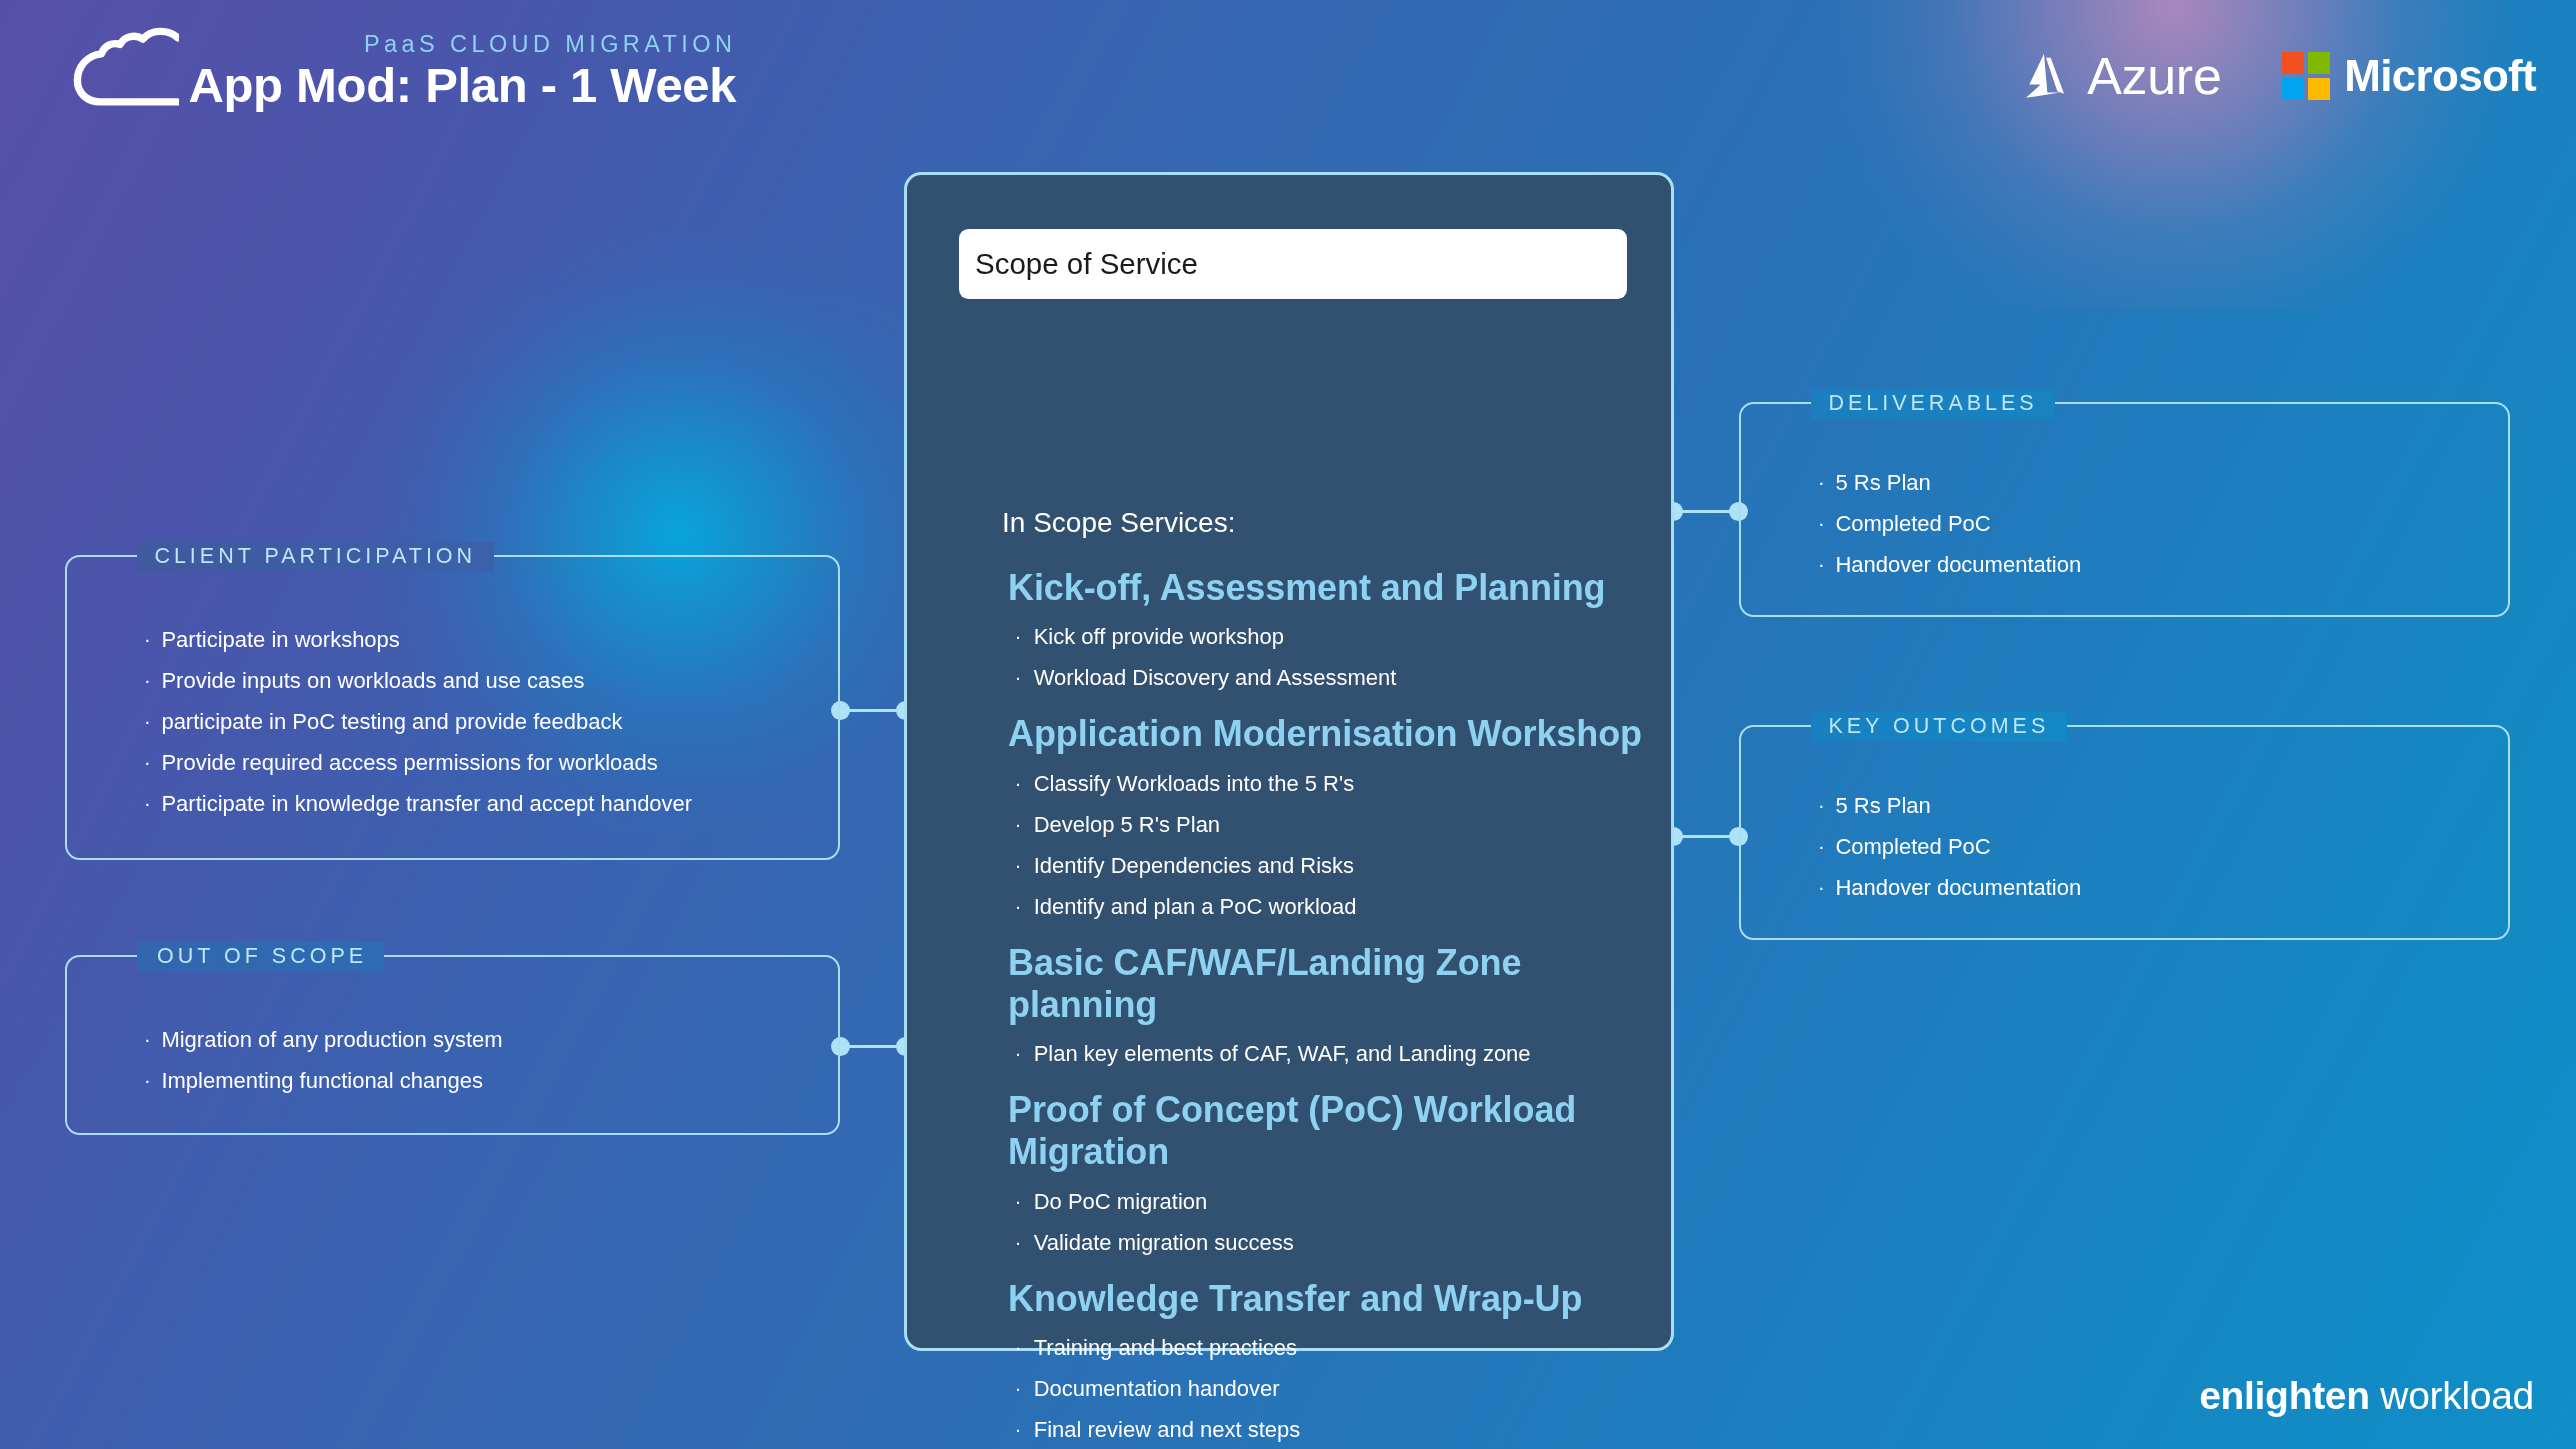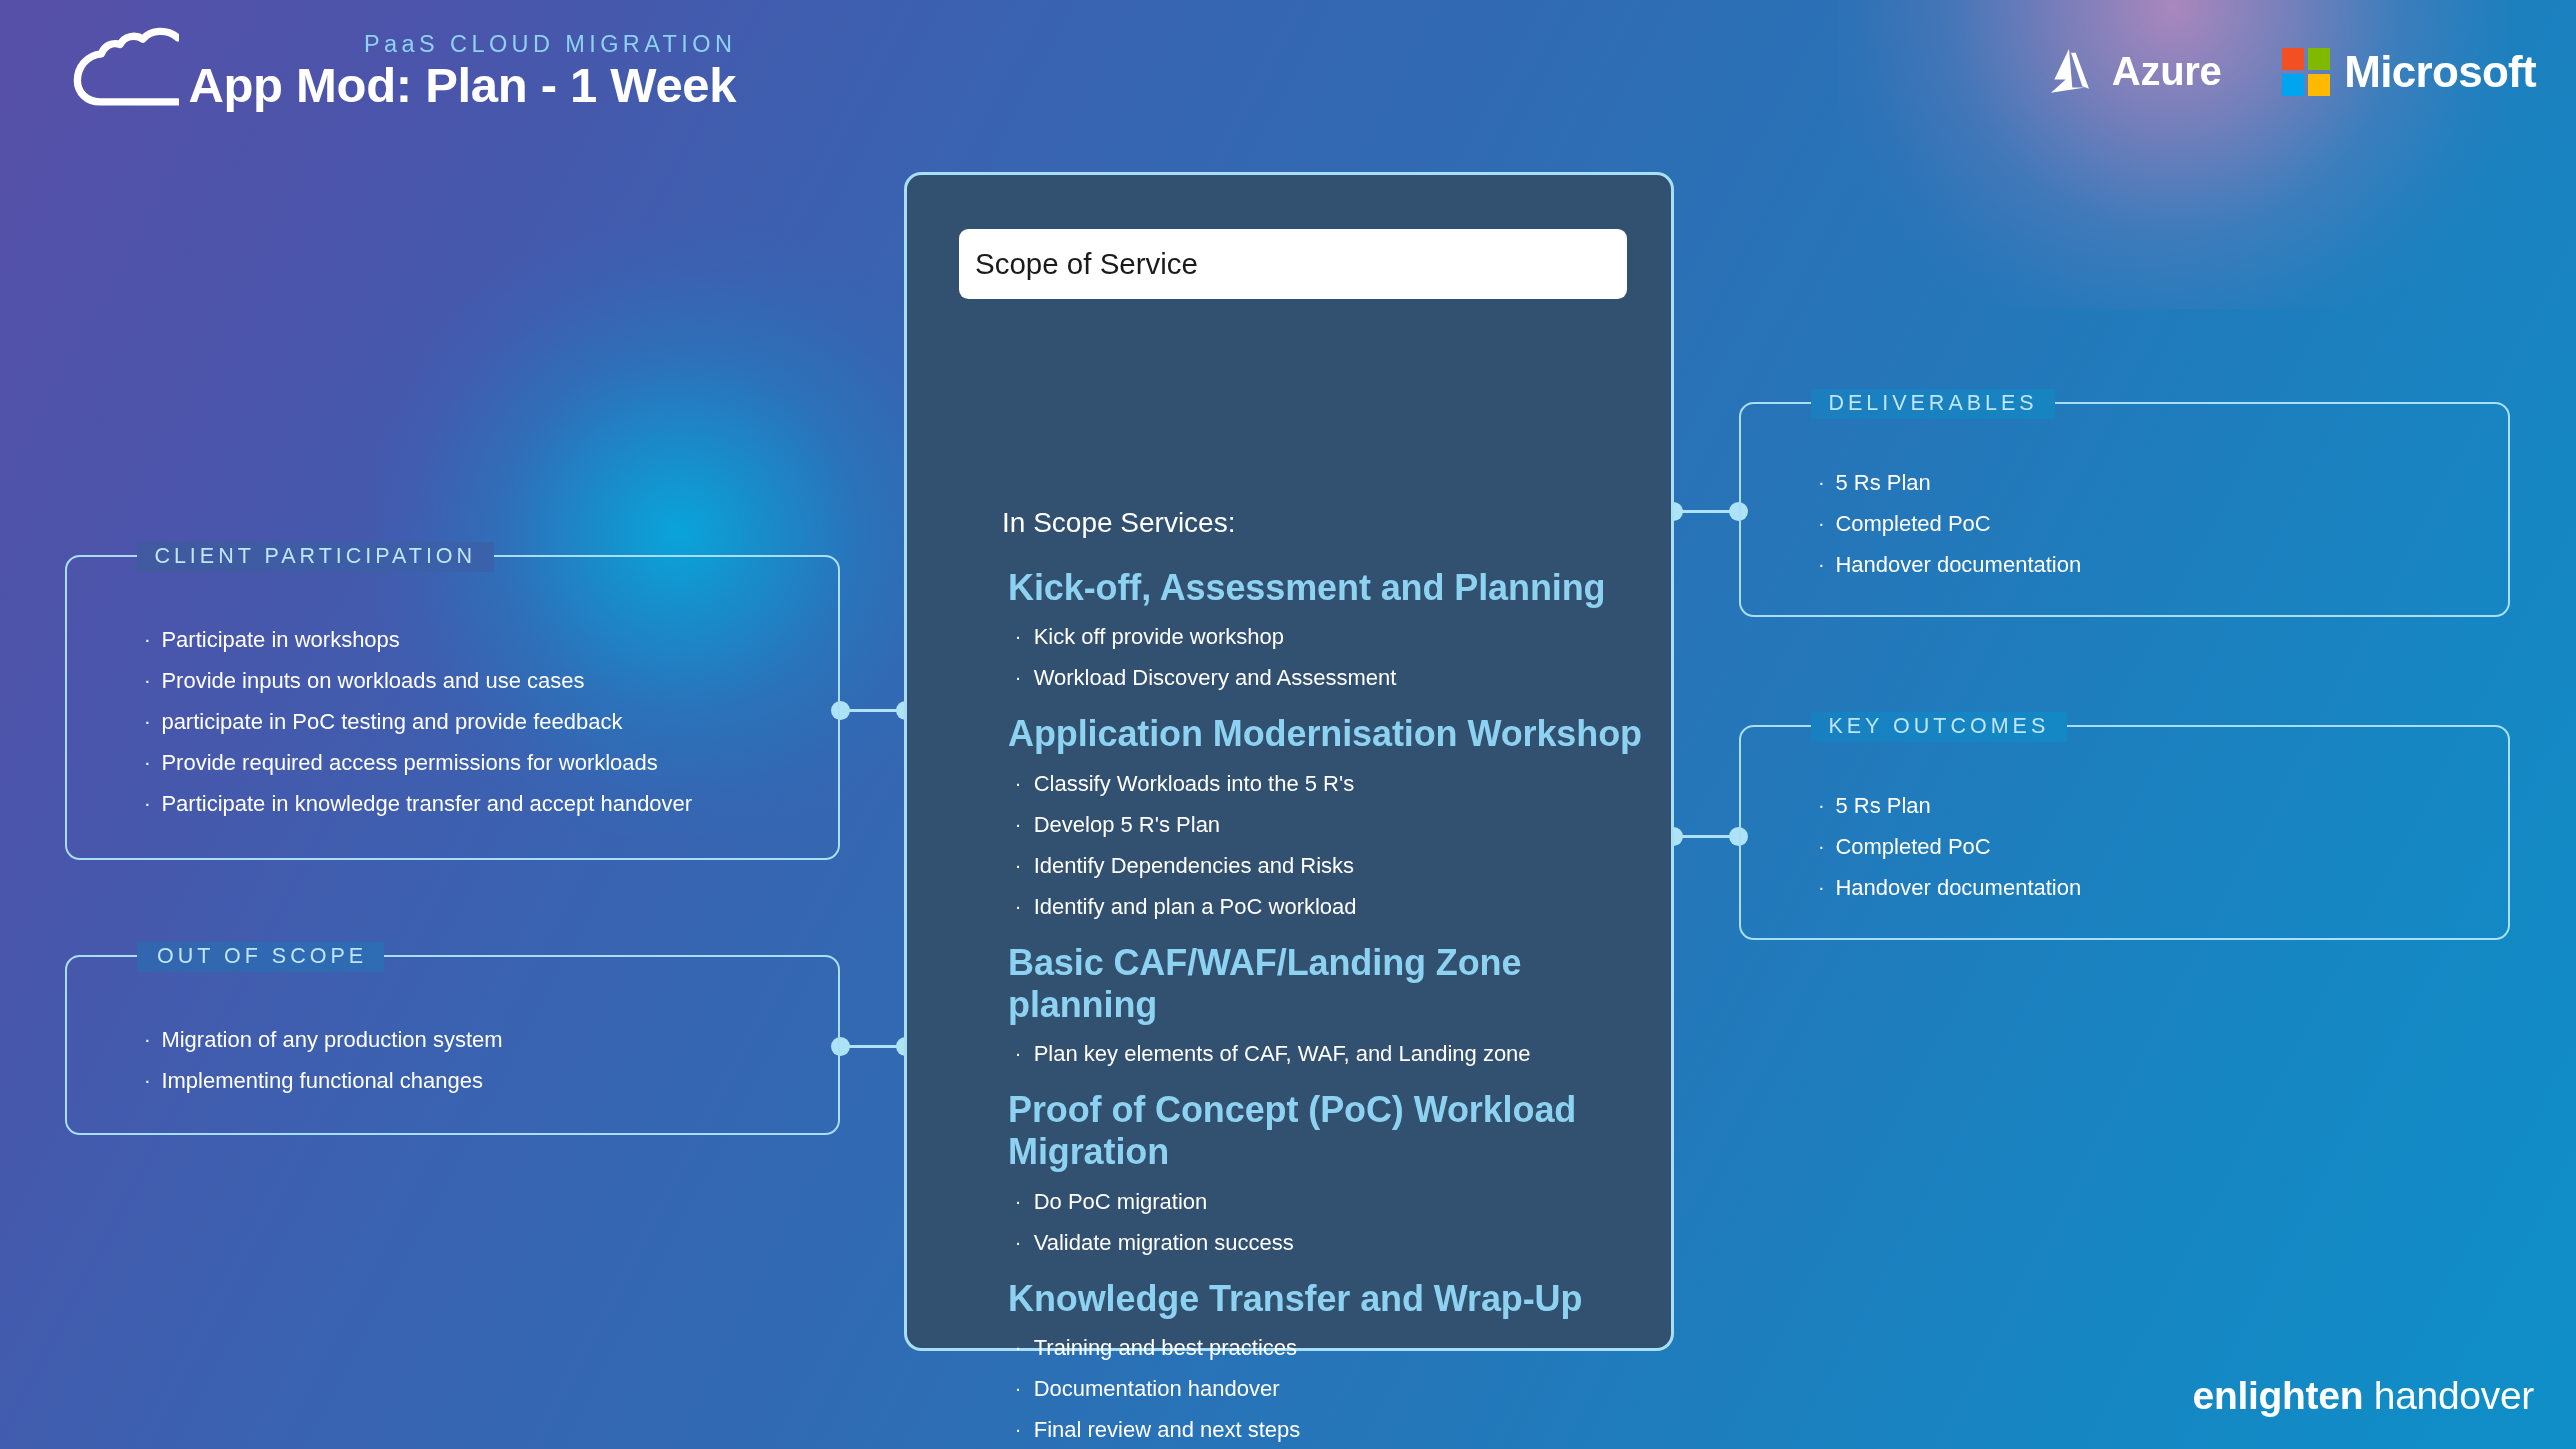--- a/index.html
+++ b/index.html
@@ -55,21 +55,21 @@
   }
   #main-title{
     color:#ffffff; font-size:49px; font-weight:700; letter-spacing:-0.3px;
     line-height:1.02;
   }
 
   
   #logos{ position:absolute; right:40px; top:46px; display:flex; align-items:center; gap:60px; }
   .logo-lockup{ display:flex; align-items:center; gap:14.8px; }
   #azure-mark{ width:52px; height:51px; }
-  #azure-word{ color:#fff; font-size:40px; font-weight:700; letter-spacing:-0.3px; }
+  #azure-word{ color:#fff; font-size:52px; font-weight:400; letter-spacing:-0.3px; }
   #ms-grid{ width:48px; height:48px; display:grid; grid-template-columns:1fr 1fr;
             grid-template-rows:1fr 1fr; gap:4px; }
   .ms-sq{ width:100%; height:100%; }
   #ms-word{ color:#fff; font-size:44px; font-weight:700; letter-spacing:-0.7px; }
 
   
   .conn-line{ position:absolute; background:#ade2f7; height:3.4px; }
   .conn-dot{ position:absolute; width:19px; height:19px; border-radius:50%;
              background:#ade2f7; }
 
@@ -344,15 +344,15 @@
           <span class="bullet">·</span>
           <span>Final review and next steps</span>
           </li>
       </ul>
     </div>
 
   </div>
 </div>
 
 <div id="footer-logo">
-  <span class="bold">enlighten</span><span>&nbsp;</span><span class="light">handover</span>
+  <span class="bold">enlighten</span><span>&nbsp;</span><span class="light">workload</span>
 </div>
 
 
 </body></html>

